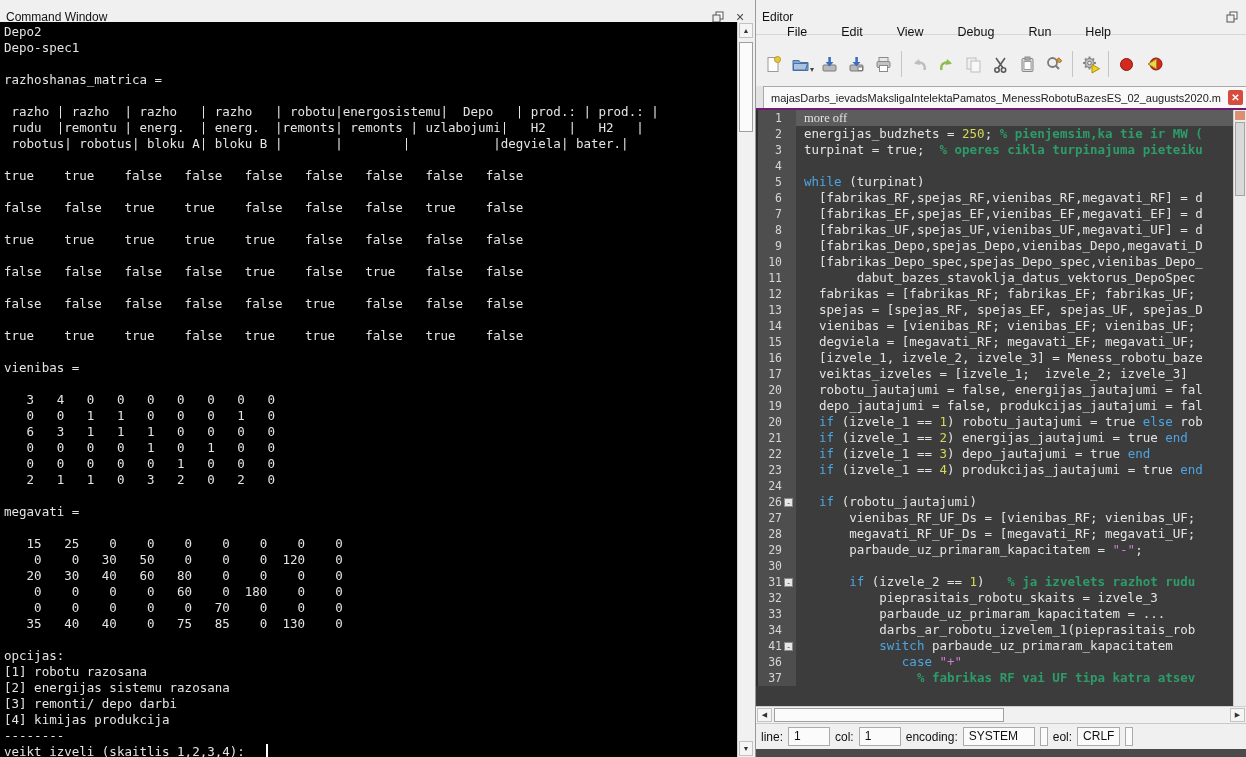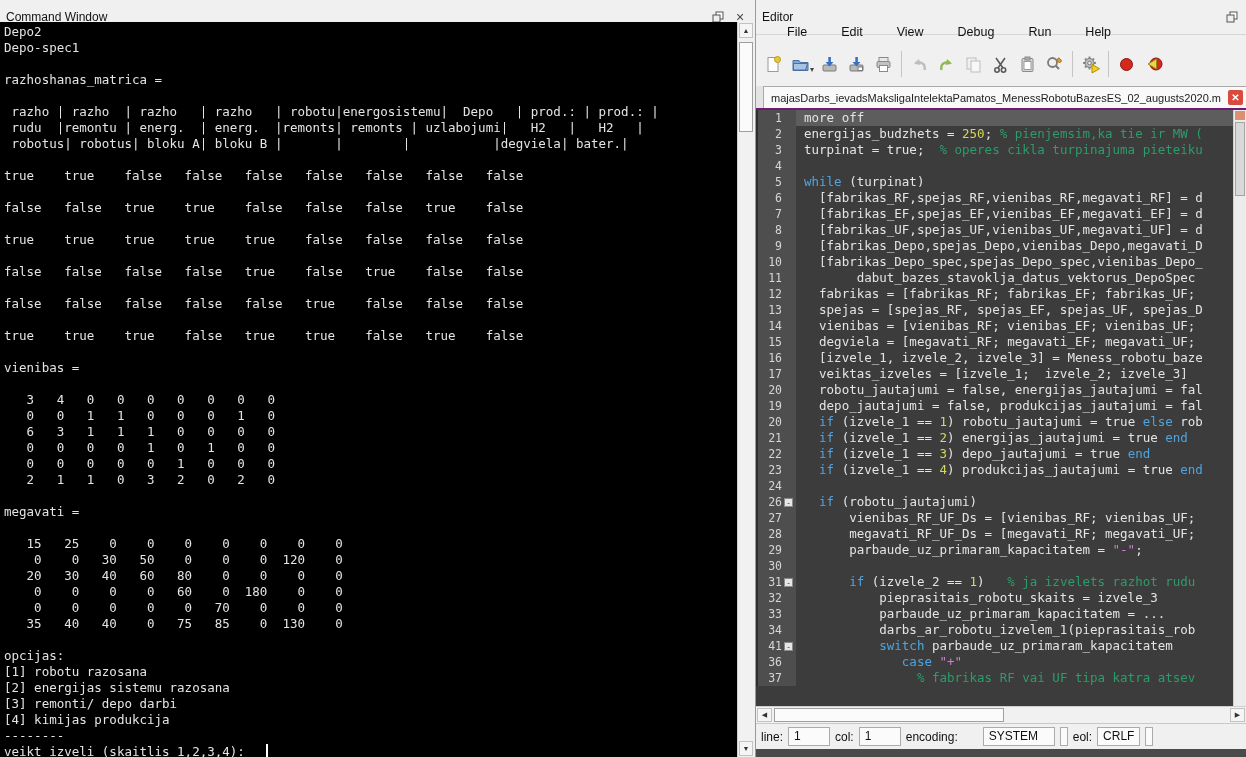--- a/index.html
+++ b/index.html
@@ -68,53 +68,53 @@
   
   .code-area {
     position:absolute; left:0; top:110px; right:0; height:596px;
     background:var(--code-bg,#3c3c3c); overflow:hidden;
   }
   .code-row {
     display:flex; height:16px; white-space:pre;
     font-family:"DejaVu Sans Mono", monospace; font-size:12.5px; line-height:16px;
     color:#e4e4e4;
   }
-  .code-row.hl .ctext { background:var(--current-line,#5d5d5d); }
+  .code-row.hl .ctext { background:var(--current-line,#5d5d5d);font-family:Liberation Serif, serif; }
   .gutter {
     flex:none; width:40px; background:var(--gutter-bg,#4e4e4e);
     display:flex; align-items:center; justify-content:flex-end;
     padding-right:3px; gap:2px; border-left:2px solid #2e2e2e;
   }
   .lnum { font-size:11.5px; color:#d6d6d6; }
   .fold {
     width:9px; height:9px; background:#e6e6e6; border:1px solid #8a8a8a;
     font-size:8px; line-height:7px; text-align:center; color:#222;
     font-family:"Liberation Sans", sans-serif;
   }
   .foldpad { width:9px; height:9px; visibility:hidden; }
   .ctext { flex:1; padding-left:8px; }
   .tok-k { color:var(--keyword,#4da4e0); }
-  .tok-c { color:var(--comment,#2d9c6a); }
+  .tok-c { color:var(--comment,#2d9c6a);font-weight:bold; }
   .tok-num { color:var(--number,#d8d857); }
   .tok-s { color:var(--string,#cd7fd0); }
   .tok-p { color:#e4e4e4; }
   .evscroll { position:absolute; right:0; top:110px; width:13px; height:596px; background:#ececec; border-left:1px solid #cfcfcf; }
   .evmark { position:absolute; left:1px; right:1px; top:1px; height:9px; background:#dd9070; }
   .evthumb { position:absolute; left:1px; right:1px; top:12px; height:74px; background:#d9d9d9; border:1px solid #a5a5a5; }
   .ehscroll { position:absolute; left:0; right:0; top:706px; height:17px; background:#f1f1f1; border-top:1px solid #cfcfcf; }
   .hbtn { position:absolute; top:1px; bottom:1px; width:15px; background:#f5f5f5; border:1px solid #c2c2c2; color:#333; font-size:7px; display:flex; align-items:center; justify-content:center; }
   .hbtn.left { left:1px; } .hbtn.right { right:1px; }
   .hthumb { position:absolute; top:1px; bottom:1px; left:18px; width:230px; background:#fbfbfb; border:1px solid #9f9f9f; }
   .statusbar {
     position:absolute; left:0; right:0; top:723px; height:26px;
     background:var(--chrome,#f0f0f0); border-top:1px solid #c9c9c9;
     display:flex; align-items:center; gap:5px; padding:0 5px; font-size:12px; color:#111;
   }
   .svalue { border:1px solid #ababab; background:#fbfbfb; height:19px; line-height:17px; padding:0 5px; min-width:42px; }
-  .svalue.wide { min-width:72px;margin-left:20px; }
+  .svalue.wide { min-width:72px; }
   .sspace { border:1px solid #ababab; background:#fbfbfb; height:19px; width:8px; }
   .bottomstrip { position:absolute; left:0; right:0; top:749px; height:8px; background:#4a4a4a; }
 </style>
 </head>
 <body>
 
 <div class="screen" style="--chrome: #f0f0f0; --terminal-bg: #000000; --terminal-fg: #e4e4e4; --code-bg: #3c3c3c; --gutter-bg: #4e4e4e; --current-line: #5d5d5d; --keyword: #4da4e0; --comment: #2d9c6a; --number: #d8d857; --string: #cd7fd0; --tab-close: #d84c3e;">
 
   <div class="cmdwin">
     <div class="panel-titlebar">

